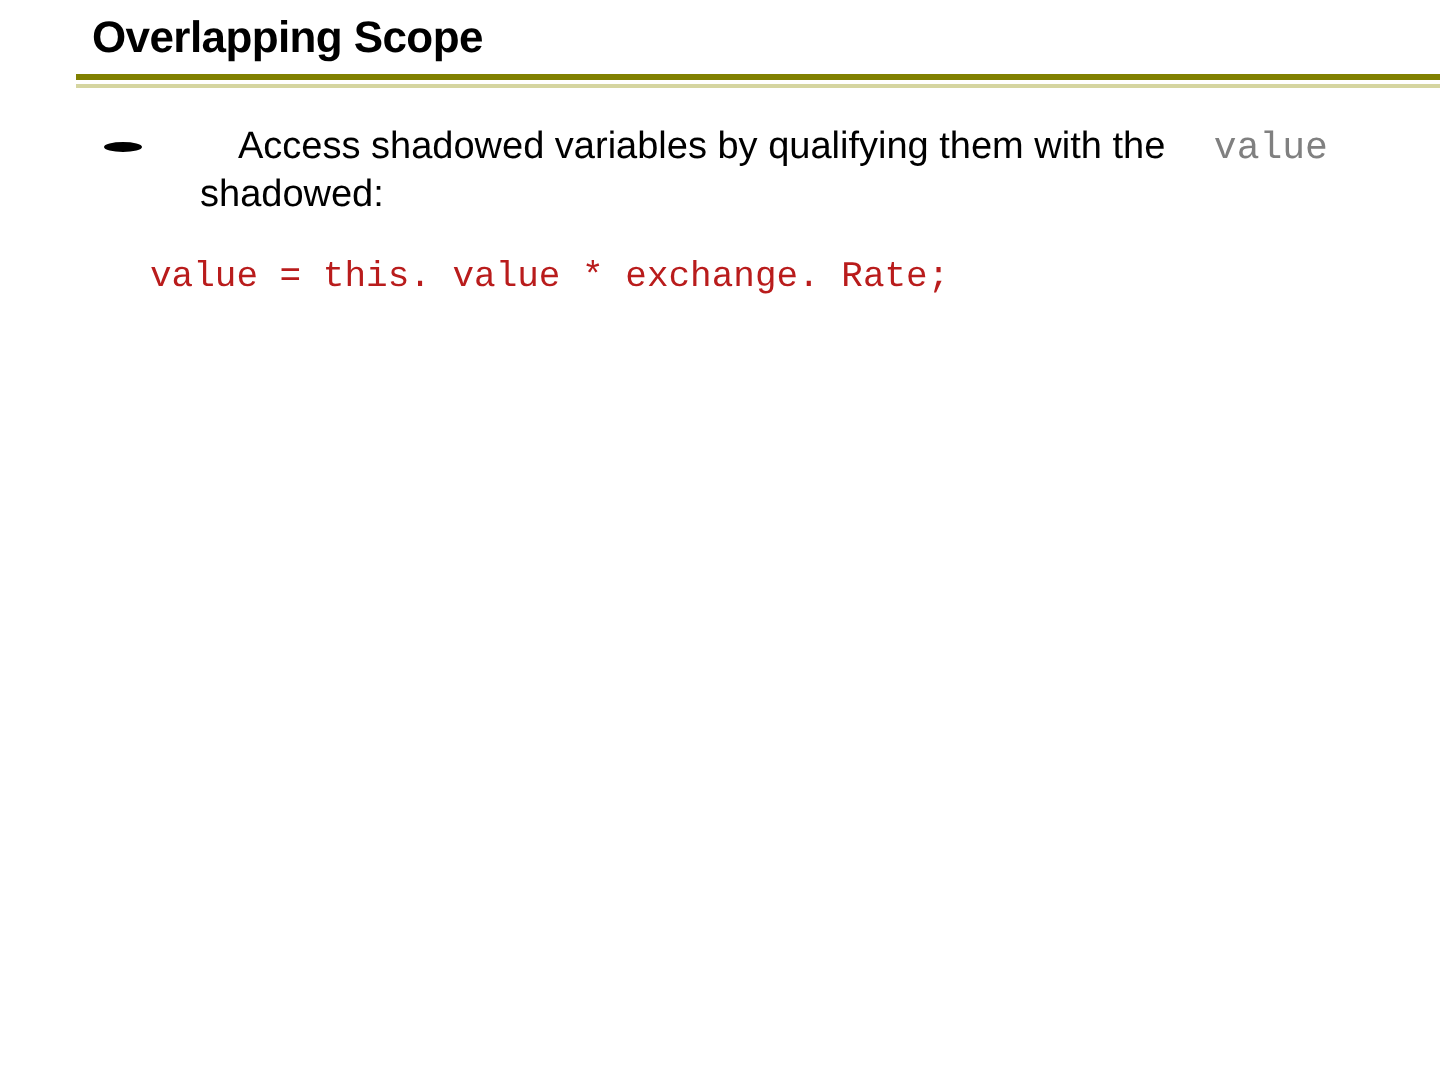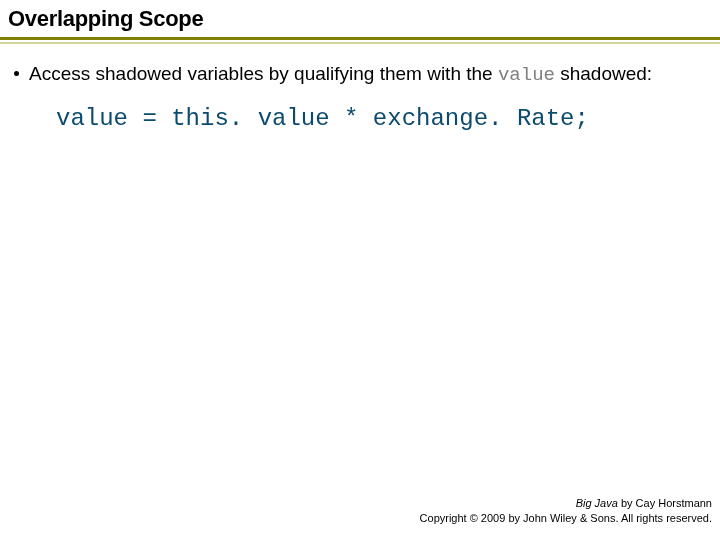--- a/index.html
+++ b/index.html
@@ -1,15 +1,15 @@
 <!DOCTYPE html>
 <html><head>
 <meta charset="utf-8">
 <style>
-  * { box-sizing: border-box; }
+  * { box-sizing: border-box; padding-left: 19px; }
   html, body {
     margin: 0;
     padding: 0;
     width: 720px;
     height: 540px;
     background: #ffffff;
     font-family: Arial, Helvetica, sans-serif;
     color: #000;
     overflow: hidden;
   }
@@ -65,22 +65,22 @@
   .bullet .text {
     flex: 1;
   }
   .mono {
     font-family: "Courier New", Courier, monospace;
     color: #808080;
     font-size: 19px;
   }
   .code-block {
     font-family: "Courier New", Courier, monospace;
-    color: #0c4a6e;
-    font-size: 24px;
+    color: #b91c1c;
+    font-size: 18px;
     padding-left: 46px;
     white-space: pre;
     line-height: 1.35;
   }
   .footer {
     position: absolute;
     bottom: 14px;
     right: 8px;
     text-align: right;
     font-size: 11px;
@@ -111,20 +111,14 @@
       <div class="dot"></div>
       <div class="text">
         <span>Access shadowed variables by qualifying them with the </span><span class="mono">value</span><span> shadowed:</span>
       </div>
     </div>
 
     <div class="code-block">value = this. value * exchange. Rate;</div>
 
   </div>
 
-  <div class="footer">
-    <div>
-      <span class="book">Big Java</span><span> by Cay Horstmann</span>
-    </div>
-    <div>Copyright © 2009 by John Wiley &amp; Sons. All rights reserved.</div>
-  </div>
 
 </div>
 
 </body></html>

